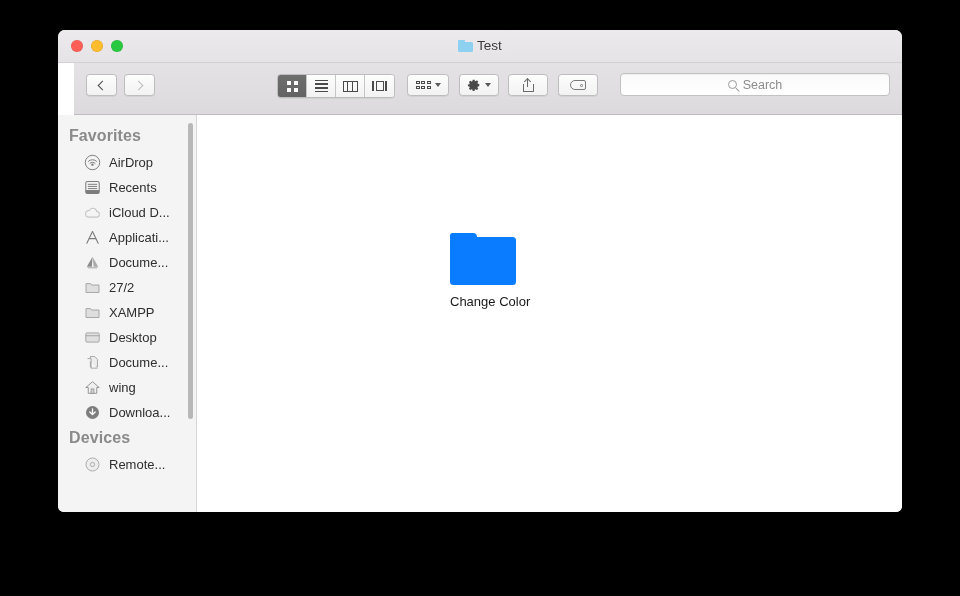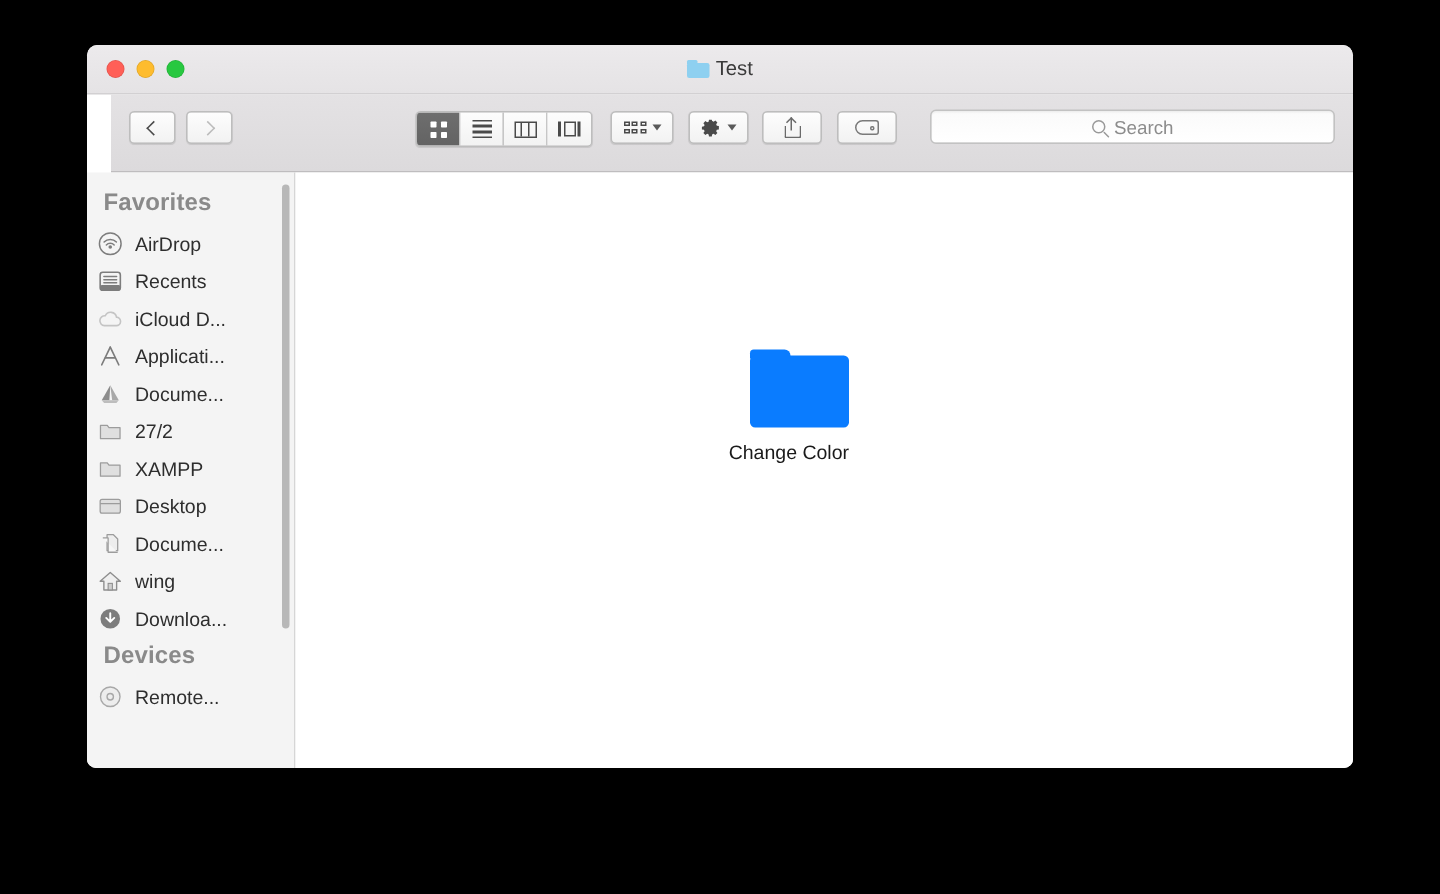--- a/index.html
+++ b/index.html
@@ -184,38 +184,38 @@
     border-right:0.5px solid #D6D6D6;
     padding-top:8px;
     overflow:hidden;
   }
   .sb-header{
     font-size:16px; color:#8A8A8A; font-weight:bold;
     padding:4px 0 5px 11px; letter-spacing:.1px;
   }
   .sb-item{
     display:flex; align-items:center; gap:8px;
-    height:25px; padding-left:7px;
+    height:25px; padding-left:26px;
     font-size:13px; color:#2E2E2E;
     white-space:nowrap;
   }
   .sb-ic{ width:17px; height:17px; flex:none; position:relative; }
   .sb-ic svg{ display:block; }
   .sb-scroll{
     position:absolute; right:3px; top:8px;
     width:5px; height:296px;
     background:#B8B8B8; border-radius:3px;
   }
 
   
   .content{ position:relative; flex:1; background:#fff; }
   .file-item{
     position:absolute; left:253px; top:118px;
     width:116px;
-    display:flex; flex-direction:column; align-items:flex-end; gap:9px;
+    display:flex; flex-direction:column; align-items:flex-start; gap:9px;
   }
   .big-folder{ position:relative; width:66px; height:52px; }
   .big-folder .tab{
     position:absolute; left:0; top:0;
     width:27px; height:6px;
     background:#0A7CFF; border-radius:2.5px 4px 0 0;
   }
   .big-folder .body{
     position:absolute; left:0; top:4px;
     width:66px; height:48px;

